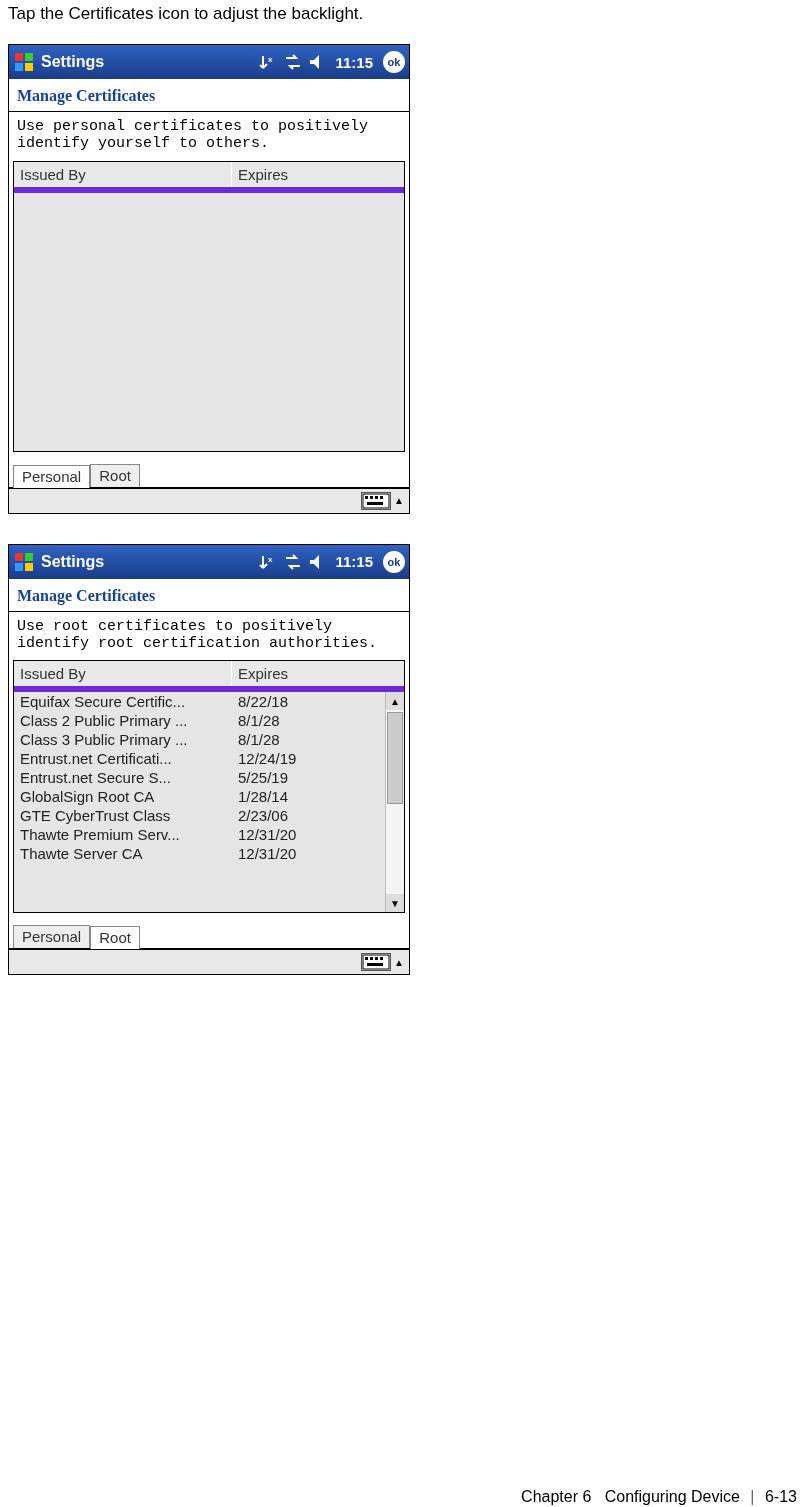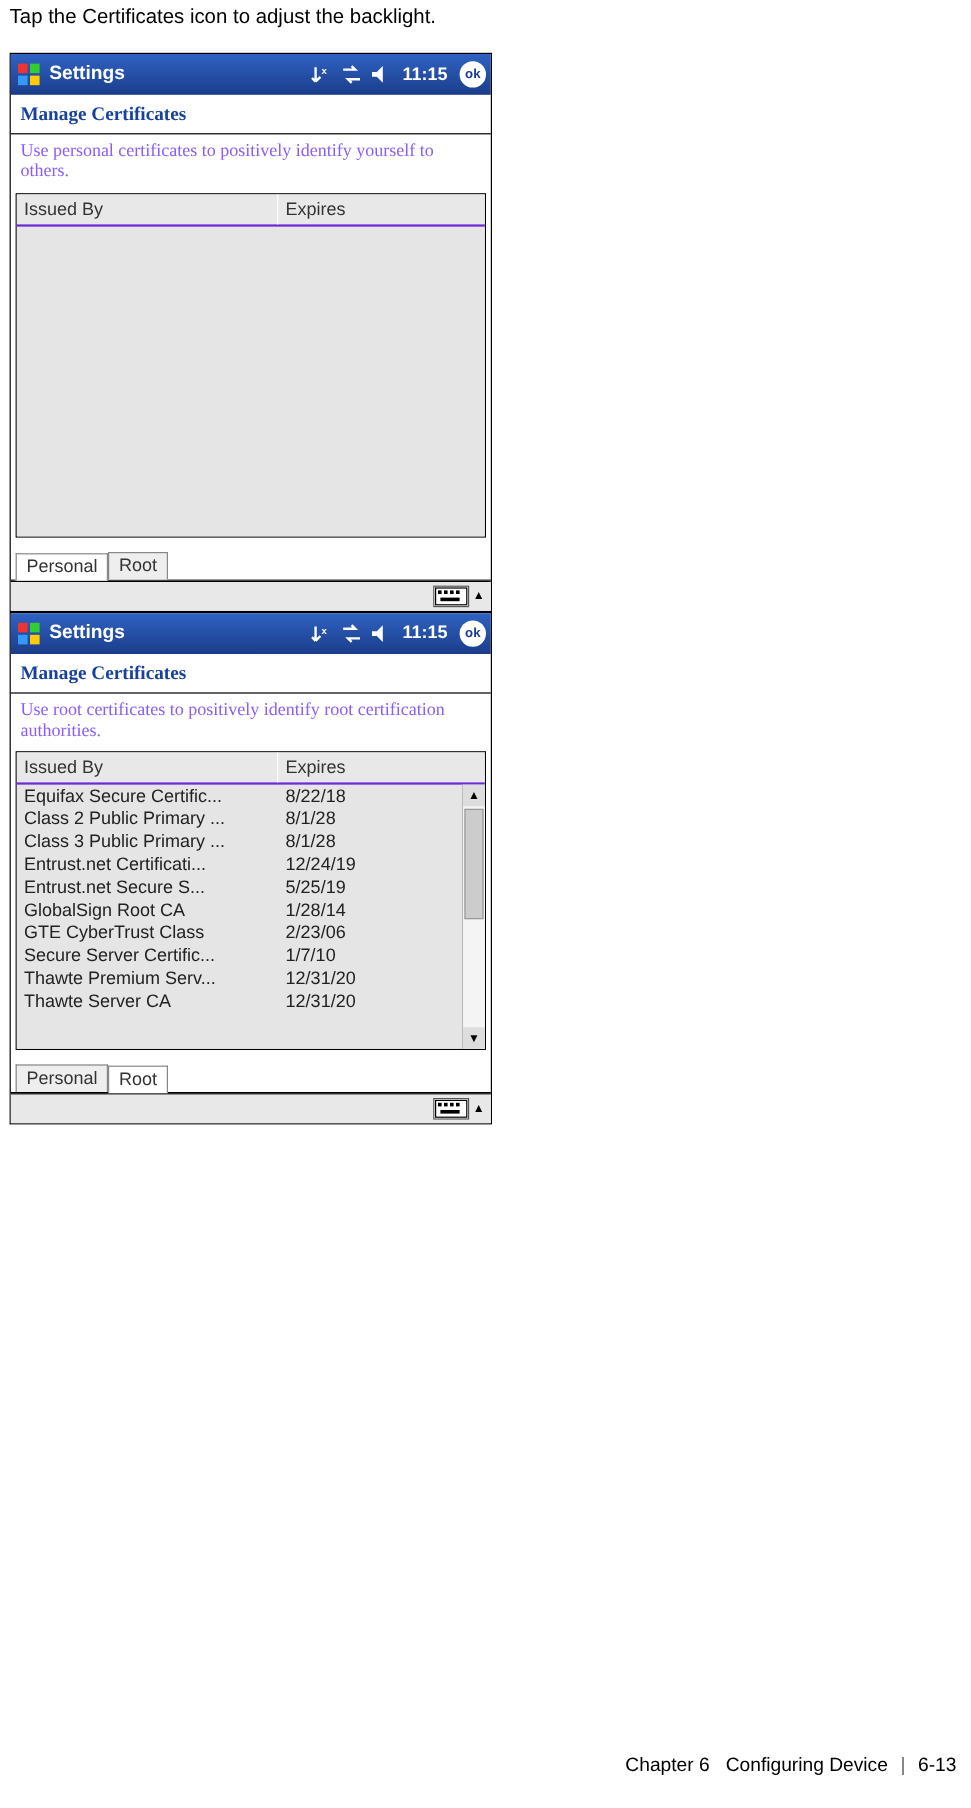--- a/index.html
+++ b/index.html
@@ -1,34 +1,34 @@
 <!DOCTYPE html>
 <html><head>
 <meta charset="utf-8">
 <style>
   html,body{margin:0;padding:0;background:#fff;font-family:Arial,Helvetica,sans-serif;color:#000}
   .page{width:809px;min-height:1507px;margin:0 auto;position:relative;box-sizing:border-box;padding:4px 8px 8px 8px}
   .instr{font-size:17px;margin:0 0 20px 0}
-  .device{width:400px;border:1px solid #000;}
+  .device{width:400px;border:1px solid #000;margin-bottom:30px}
   
   .statusbar{height:34px;background:linear-gradient(#2f62c2,#1a3d8a);display:flex;align-items:center;padding:0 4px;color:#fff;font-weight:bold;font-family:Tahoma,Arial,sans-serif;font-size:16px}
   .winflag{width:22px;height:22px;margin-right:6px;display:inline-block}
   .statusbar .title{flex:0 0 auto}
   .statusbar .spacer{flex:1 1 auto}
   .sicon{width:20px;height:20px;margin:0 2px;display:inline-flex;align-items:center;justify-content:center}
   .time{font-size:15px;margin:0 6px}
   .okbtn{width:22px;height:22px;border-radius:50%;background:#fff;color:#1a3d8a;display:flex;align-items:center;justify-content:center;font-size:11px;font-weight:bold;margin-left:4px}
   
   .secheading{color:#16429e;font-weight:bold;font-family:Liberation Serif, serif;font-size:16px;padding:8px 8px 6px 8px}
   .hr{border-top:1px solid #000;margin:0}
-  .desc{font-family:Liberation Serif, serif;font-size:15px;color:#8b5cf6;padding:6px 8px 8px 8px;line-height:1.15}
+  .desc{font-family:Liberation Mono, monospace;font-size:15px;color:#000000;padding:6px 8px 8px 8px;line-height:1.15}
   
   .tbl{border:1px solid #000;margin:0 4px 6px 4px}
   .tbl.no-scroll{margin-right:4px}
-  .tbl .thead{display:flex;background:#e8e8e8;border-bottom:2px solid #6d28d9}
+  .tbl .thead{display:flex;background:#e8e8e8;border-bottom:6px solid #6d28d9}
   .tbl .th{font-family:Tahoma,Arial,sans-serif;font-size:15px;color:#333;padding:4px 6px;box-sizing:border-box}
   .col-a{width:218px;border-right:1px solid #fff}
   .col-b{flex:1}
   .tbl .body{height:258px;background:#e5e5e5;position:relative;display:flex}
   .tbl .rows{flex:1;overflow:hidden}
   .tbl .row{display:flex;font-family:Tahoma,Arial,sans-serif;font-size:15px;color:#222}
   .tbl .row .c{padding:1px 6px;box-sizing:border-box;white-space:nowrap;overflow:hidden;text-overflow:clip}
   .tbl .row .ca{width:218px}
   .tbl .row .cb{flex:1}
   
@@ -39,21 +39,21 @@
   
   .tabs{display:flex;align-items:flex-start;padding:6px 4px 0 4px;border-bottom:1px solid #000}
   .tab{font-family:Tahoma,Arial,sans-serif;font-size:15px;color:#333;padding:2px 8px 3px 8px;border:1px solid #888;border-bottom:none;margin-right:0;background:#eee}
   .tab.active{background:#fff;position:relative;top:1px}
   .tabs .grow{flex:1;border-bottom:1px solid transparent}
   
   .sipbar{height:24px;border-top:1px solid #000;display:flex;justify-content:flex-end;align-items:center;padding-right:4px;background:#e8e8e8}
   .sipbtn{width:28px;height:16px;border:1px solid #555;background:#fff;display:flex;align-items:center;justify-content:center}
   .siparrow{width:12px;height:16px;display:flex;align-items:center;justify-content:center;font-size:10px;margin-left:2px}
   
-  .footer{position:absolute;bottom:26px;right:12px;font-size:16px}
+  .footer{position:absolute;bottom:1px;right:12px;font-size:16px}
   .footer .sep{color:#666;margin:0 6px}
 </style>
 </head>
 <body>
 <div class="page">
 
 <p class="instr">Tap the Certificates icon to adjust the backlight.</p>
 
 <div class="device">
 
@@ -189,24 +189,20 @@
             </div>
             <div class="row">
               <div class="c ca">GlobalSign Root CA</div>
               <div class="c cb">1/28/14</div>
             </div>
             <div class="row">
               <div class="c ca">GTE CyberTrust Class</div>
               <div class="c cb">2/23/06</div>
             </div>
             <div class="row">
-              <div class="c ca">Secure Server Certific...</div>
-              <div class="c cb">1/7/10</div>
-            </div>
-            <div class="row">
               <div class="c ca">Thawte Premium Serv...</div>
               <div class="c cb">12/31/20</div>
             </div>
             <div class="row">
               <div class="c ca">Thawte Server CA</div>
               <div class="c cb">12/31/20</div>
             </div>
           </div>
       <div class="vsb">
         <div class="arr">▲</div>

